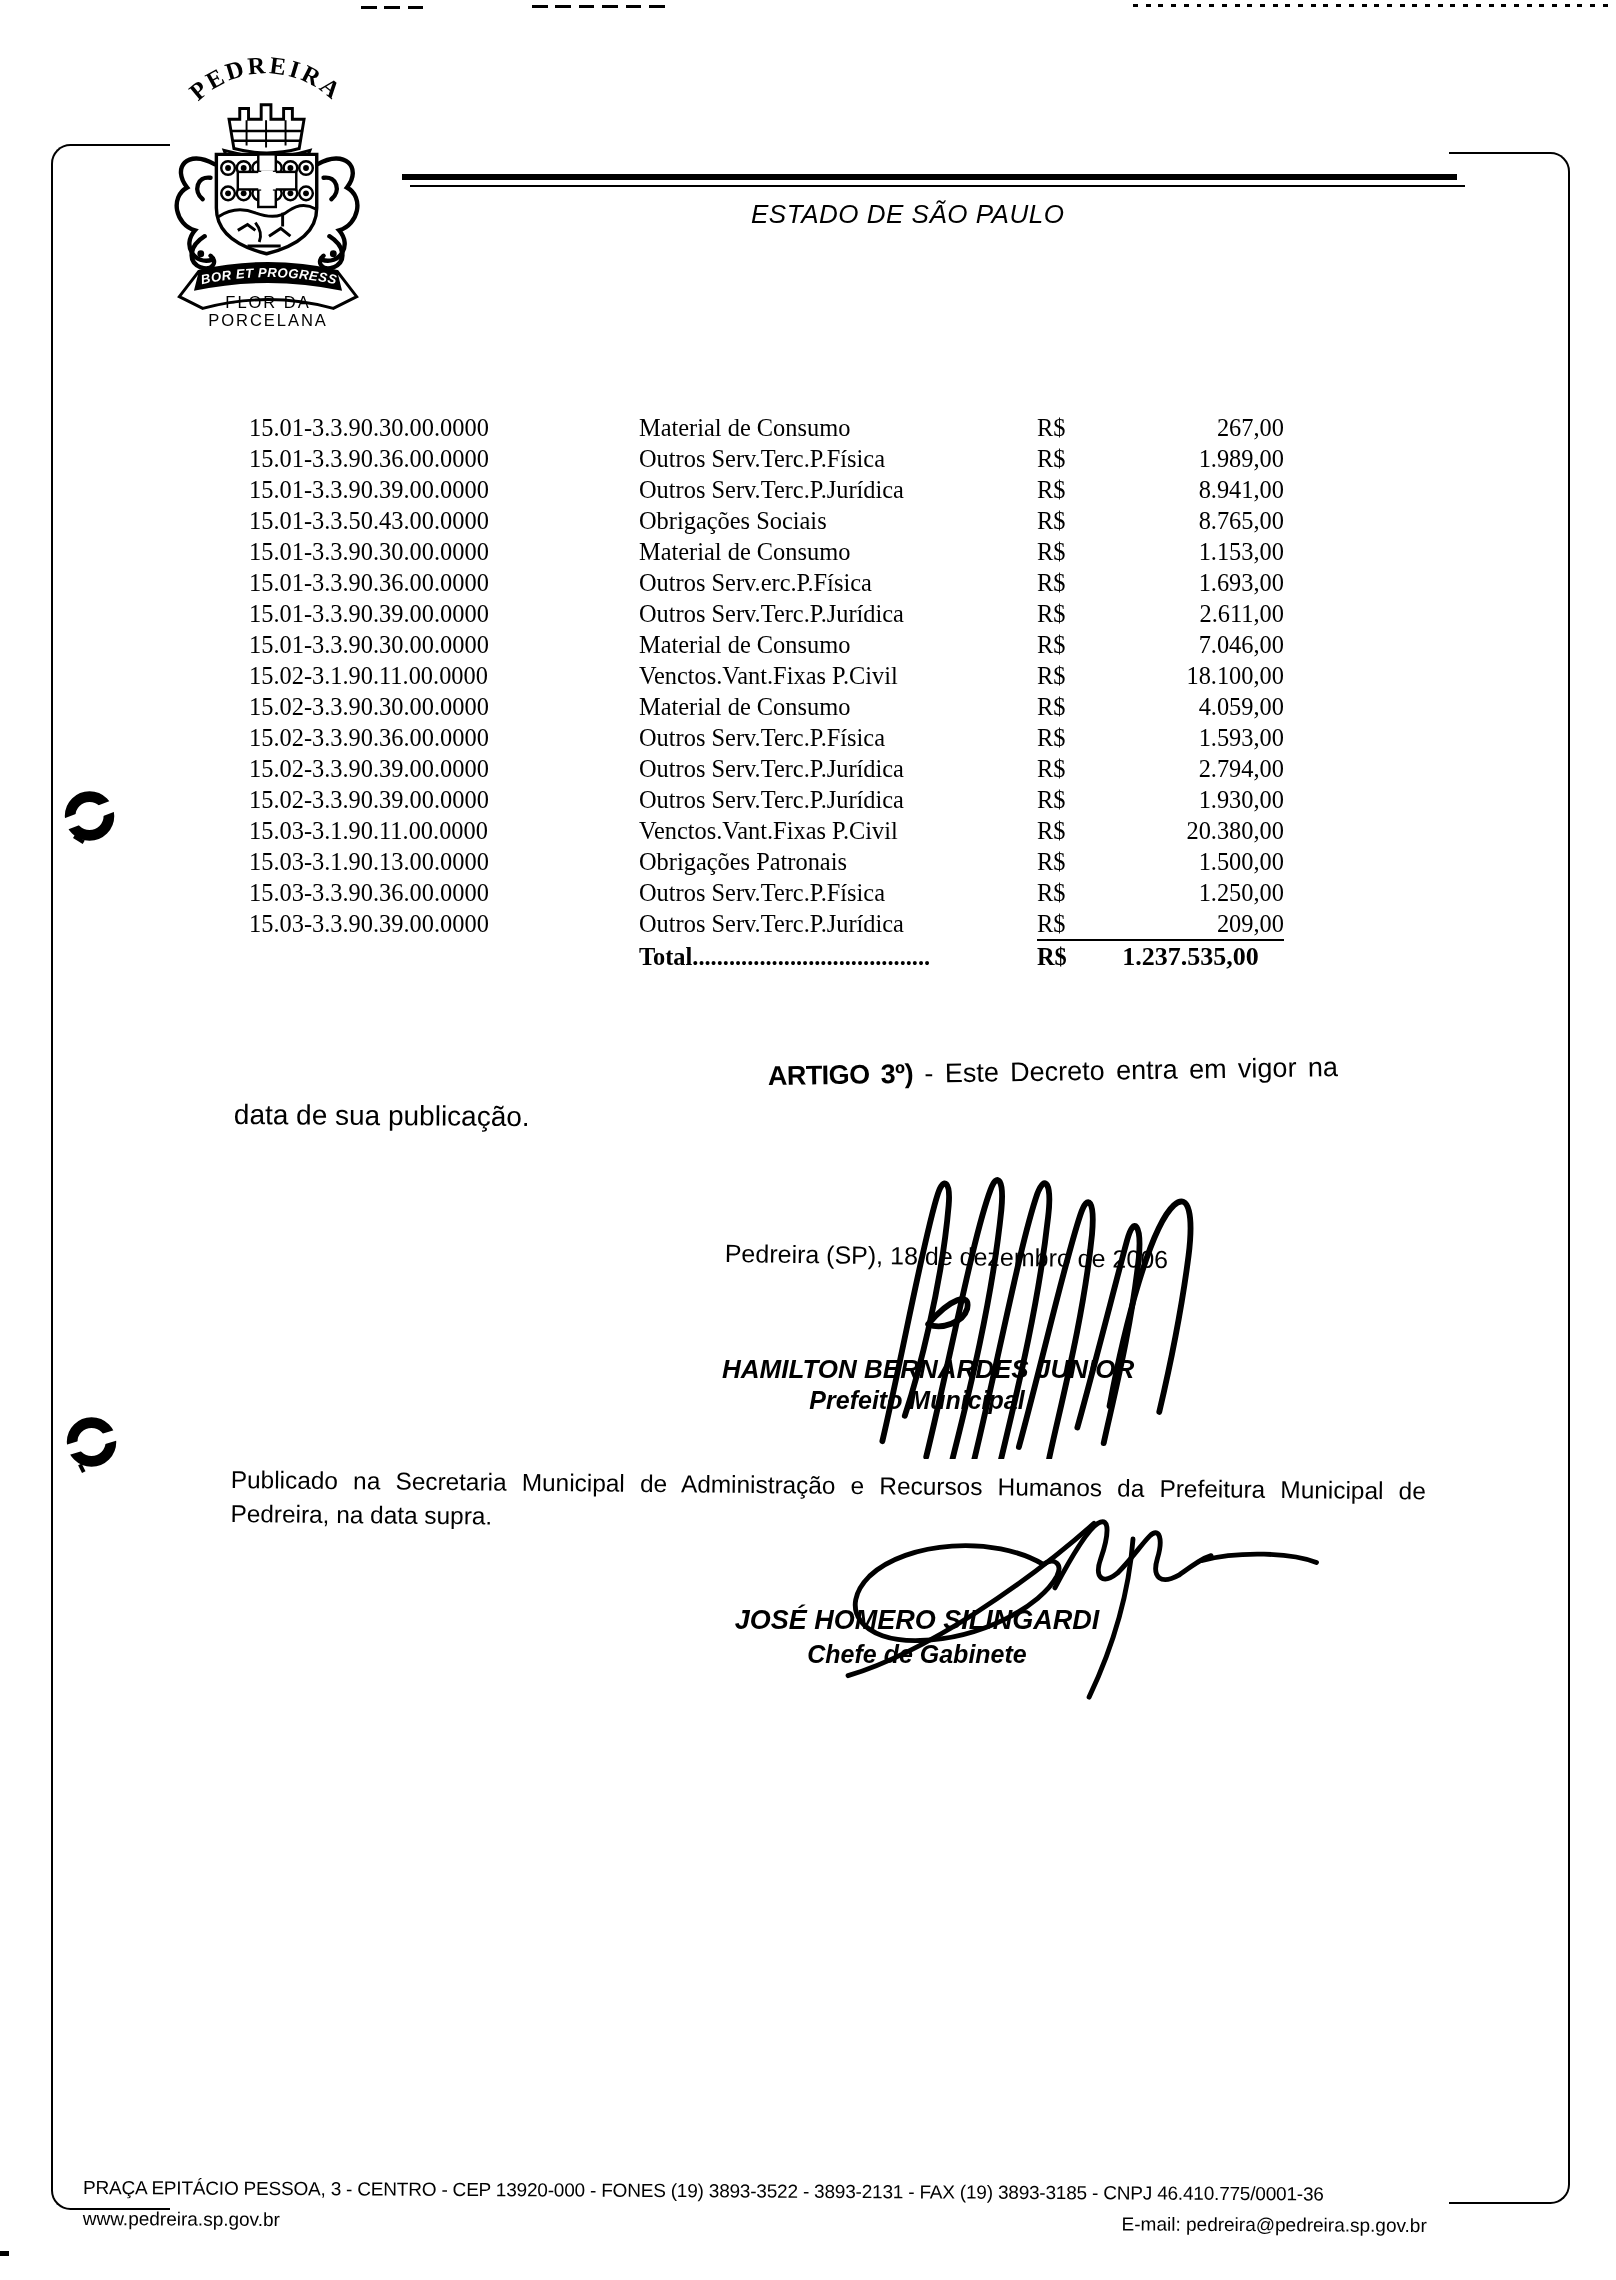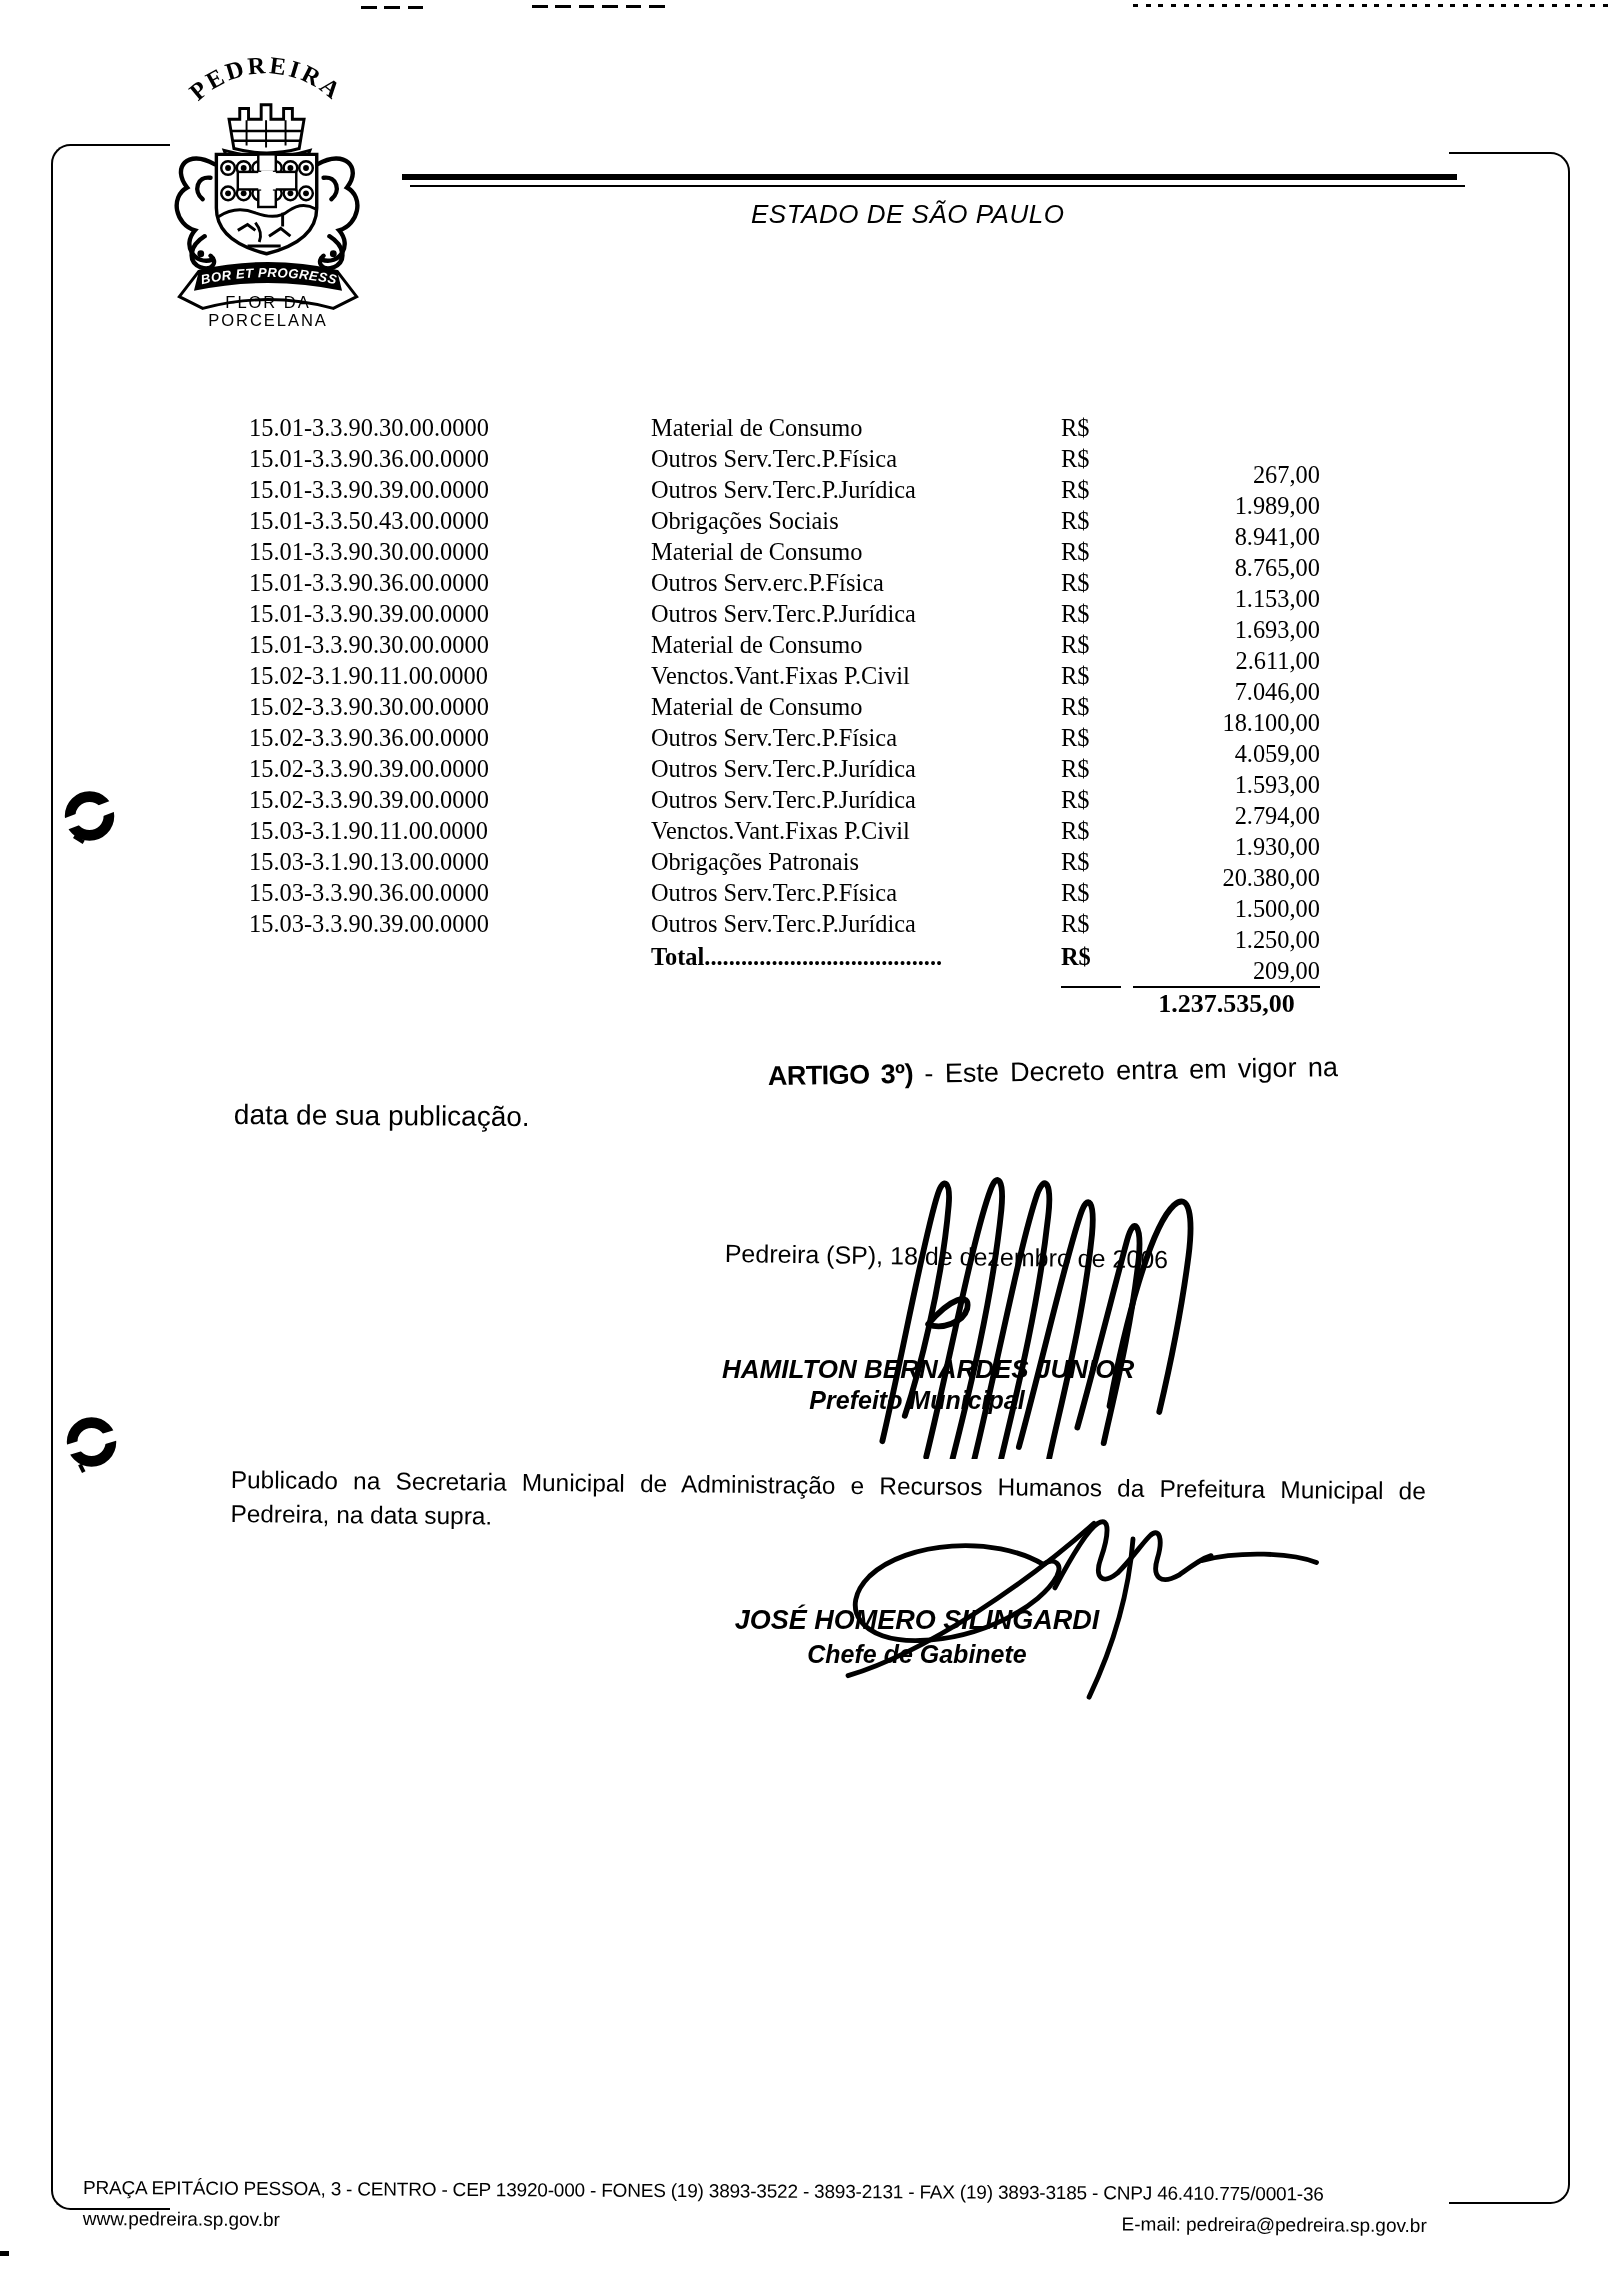--- a/index.html
+++ b/index.html
@@ -20,22 +20,22 @@
     border-radius:0 19.5px 19.5px 0;}
 
   
   .main-title{left:408px;top:103px;font-size:51px;font-weight:bold;letter-spacing:-2px;white-space:nowrap;}
   .rule-thick{left:402px;top:174px;width:1055px;height:5.9px;background:#000;}
   .rule-thin{left:410px;top:185px;width:1055px;height:2px;background:#000;}
   .state-line{left:751px;top:199px;font-size:26px;letter-spacing:0.5px;white-space:nowrap;font-style:italic;}
 
   
   .table{left:249px;top:412px;width:1036px;font-family:"Liberation Serif",serif;font-size:24.4px;}
-  .trow{display:grid;grid-template-columns:390px 398px 60px 187px;height:31px;line-height:31px;gap:12px;}
-  .c-val{text-align:right;margin-top:47px;}
+  .trow{display:grid;grid-template-columns:390px 398px 60px 187px;height:31px;line-height:31px;}
+  .c-val{text-align:right;}
   .trow.last .c-rs,.trow.last .c-val{border-bottom:2px solid #000;}
   .total-row{height:35px;line-height:35px;font-weight:bold;}
   .total-row .c-val{font-size:26px;text-align:center;}
 
   
   .art1{left:768px;top:1061px;font-size:27px;word-spacing:3.9px;white-space:nowrap;
         transform:rotate(-0.9deg);transform-origin:left bottom;}
   .art1 b{letter-spacing:-0.5px;}
   .art2{left:234px;top:1099px;font-size:28px;transform:rotate(0.4deg);transform-origin:left top;}
 

